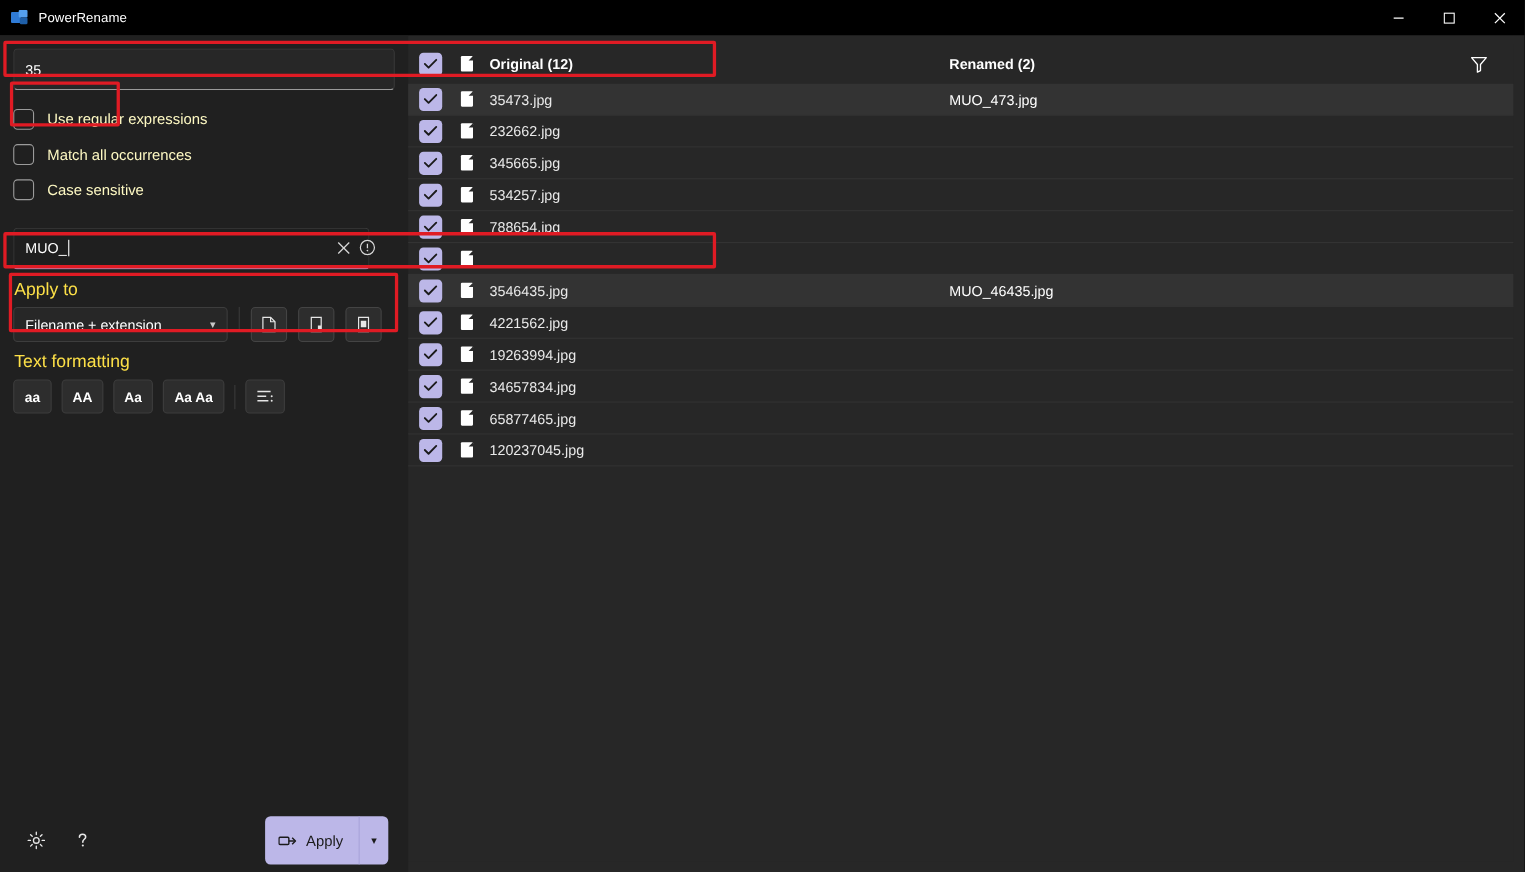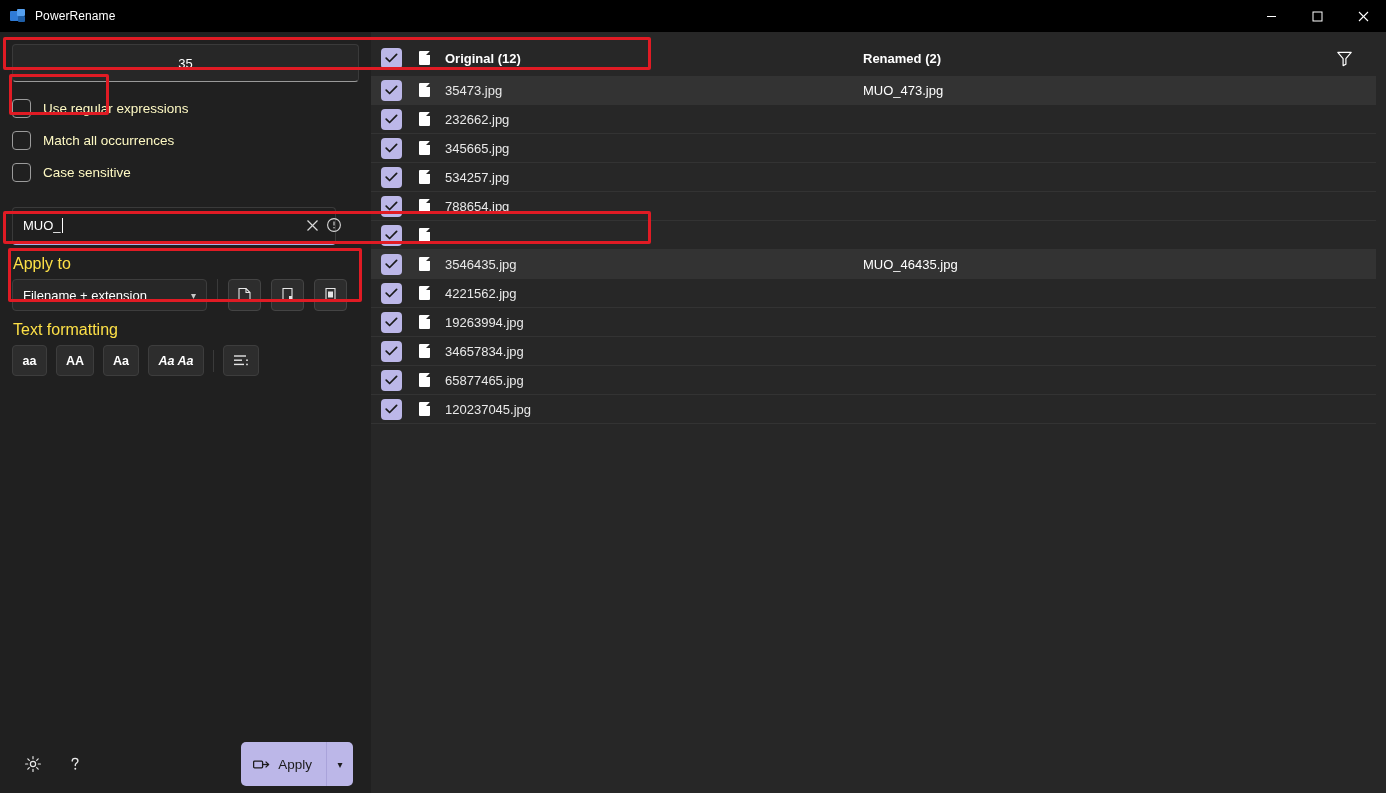--- a/index.html
+++ b/index.html
@@ -70,21 +70,20 @@
 
   .textbox {
     height: 38px; width: 347px;
     background: #272727;
     border: 1px solid #3a3a3a;
     border-bottom: 1px solid #9a9a9a;
     border-radius: 4px;
     display: flex; align-items: center;
     padding: 0 10px;
     position: relative;
-    justify-content: center;
   }
   .textbox .val {
     color: #ffffff; font-size: 13px;
   }
   .textbox.focused {
     border-bottom: 2px solid #a8b1ea;
     background: #1f1f1f;
   }
   .tb-actions { margin-left: auto; display: flex; align-items: center; gap: 2px; }
   .icon-btn {
@@ -134,21 +133,21 @@
 
   .fmt-row { display: flex; align-items: center; gap: 9px; margin-top: 4px; }
   .fmtbtn {
     height: 31px; min-width: 35px;
     padding: 0 9px;
     background: #2d2d2d;
     border: 1px solid #3d3d3d; border-radius: 4px;
     display: flex; align-items: center; justify-content: center;
     color: #ffffff; font-size: 12.5px; font-weight: bold;
   }
-  .fmtbtn.wide { min-width: 56px; font-style: italic; }
+  .fmtbtn.wide { min-width: 56px; }
 
   
   .left-footer {
     height: 58px; display: flex; align-items: center;
     padding: 0 18px 0 18px;
   }
   .foot-icon {
     width: 30px; height: 30px;
     display: flex; align-items: center; justify-content: center;
     color: #e8e8e8; border-radius: 4px;

